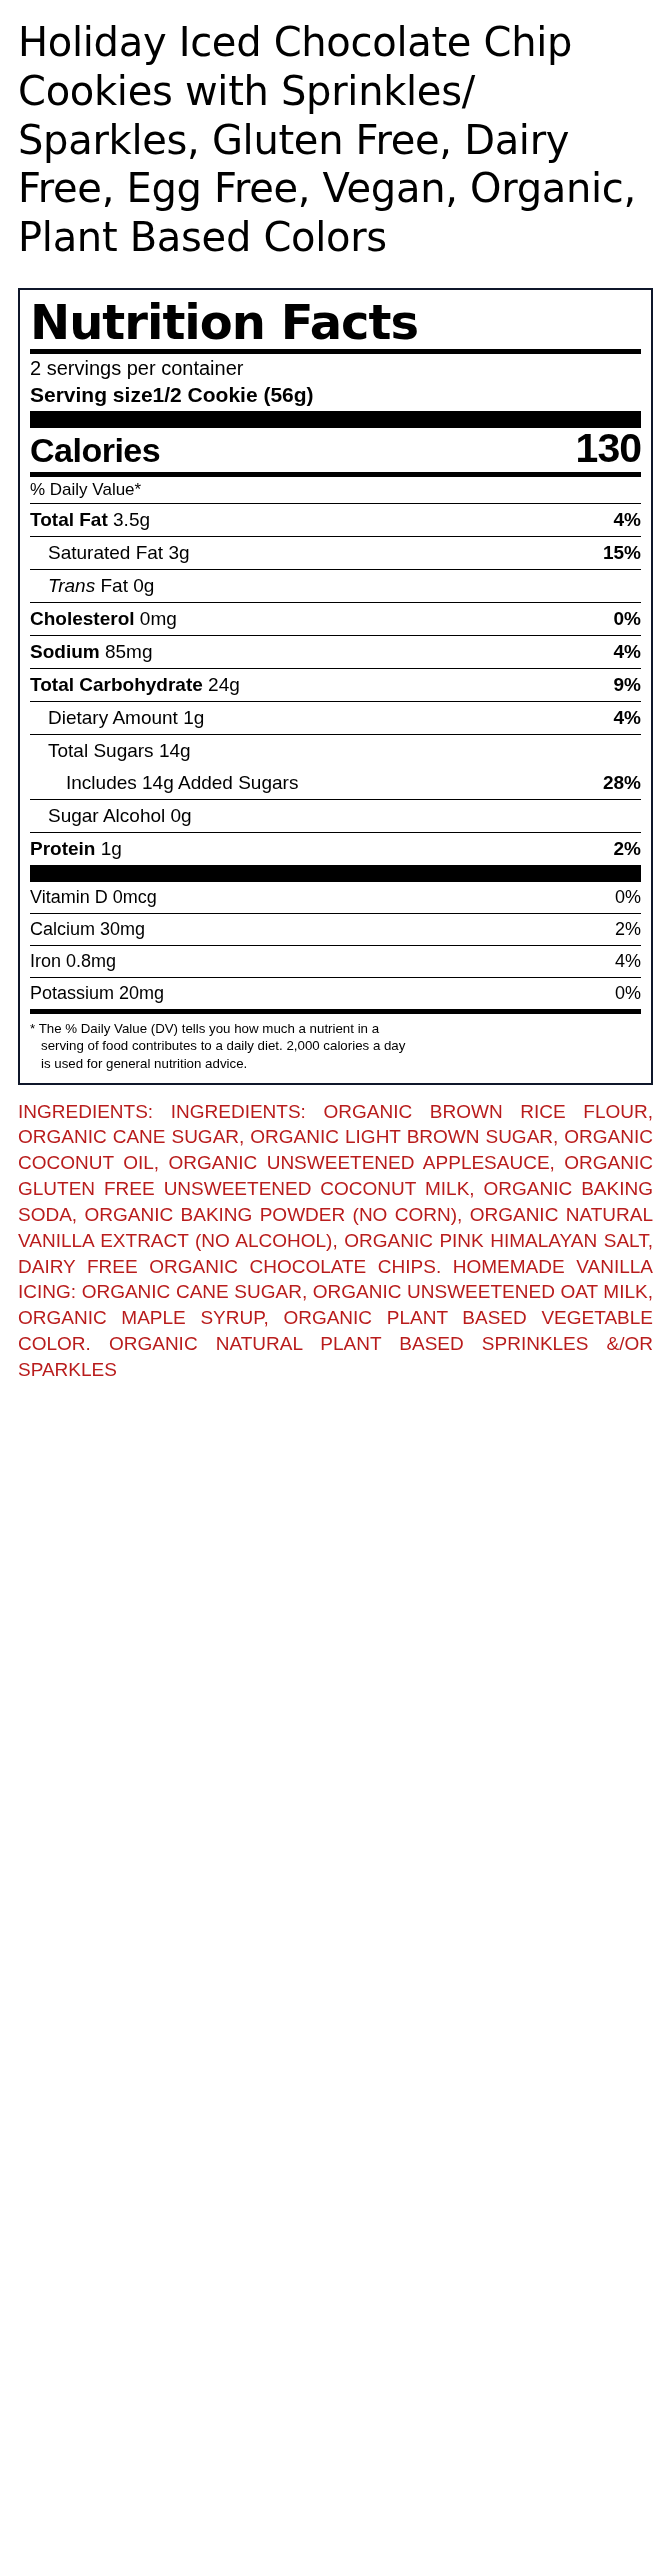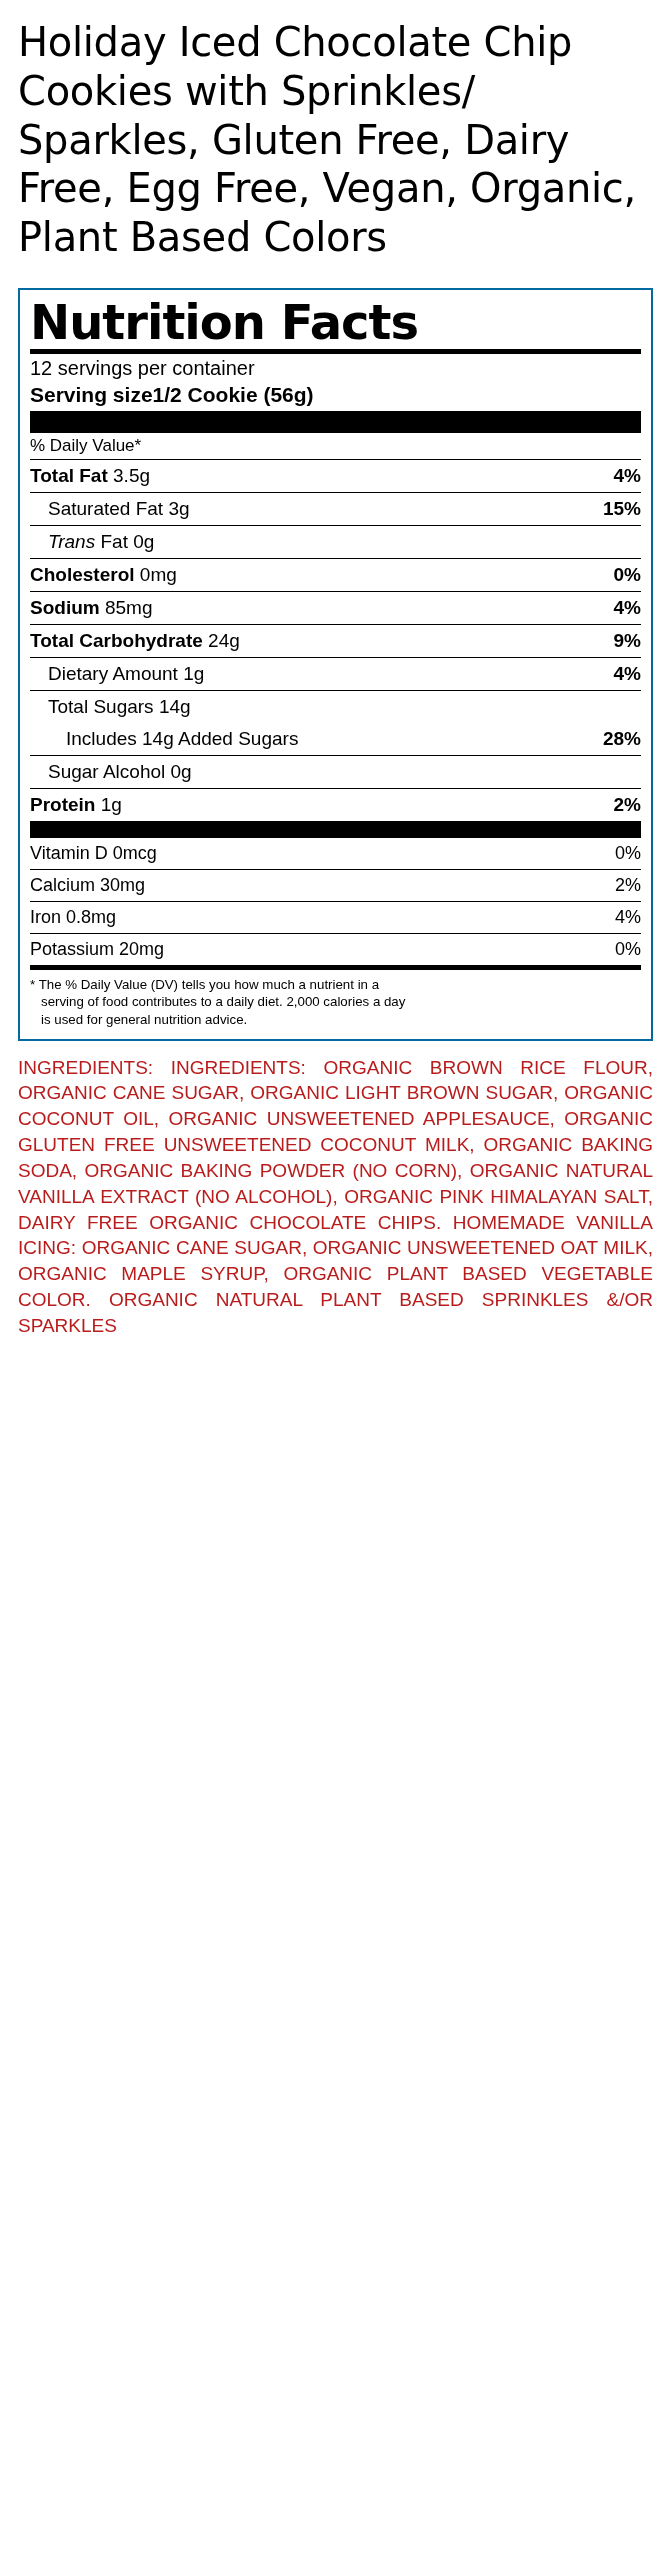--- a/index.html
+++ b/index.html
@@ -24,21 +24,21 @@
     font-size: 40px;
     line-height: 1.22;
     font-weight: 400;
     letter-spacing: -0.3px;
     margin: 4px 0 26px 0;
     color: #000;
   }
 
   
   .nf {
-    border: 2px solid #0369a1;
+    border: 2px solid #0f172a;
     box-sizing: border-box;
     padding: 6px 10px 8px 10px;
     font-family: "Liberation Sans", sans-serif;
     color: #000;
   }
   .nf-title {
     font-family: "DejaVu Sans", sans-serif;
     font-weight: 700;
     font-size: 48px;
     line-height: 1.02;
@@ -130,30 +130,34 @@
 <div class="page">
 
   <h1 class="product-title">Holiday Iced Chocolate Chip Cookies with Sprinkles/ Sparkles, Gluten Free, Dairy Free, Egg Free, Vegan, Organic, Plant Based Colors</h1>
 
   <div class="nf">
 
     <div class="nf-title">Nutrition Facts</div>
 
     <div class="rule-med"></div>
 
-    <div class="nf-servings">12 servings per container</div>
+    <div class="nf-servings">2 servings per container</div>
 
     <div class="nf-serving-size">
       <span>Serving size</span>
       <span>1/2 Cookie (56g)</span>
     </div>
 
     <div class="rule-thick"></div>
 
 
+    <div class="cal-row">
+      <span class="cal-label">Calories</span>
+      <span class="cal-value">130</span>
+    </div>
 
     <div class="rule-med"></div>
 
     <div class="dv-header">% Daily Value*</div>
 
     <div class="rule-hair"></div>
 
     <div class="nf-row">
       <span class="nm"><span class="bold">Total Fat</span> <span>3.5g</span></span>
       <span class="dv">4%</span>

